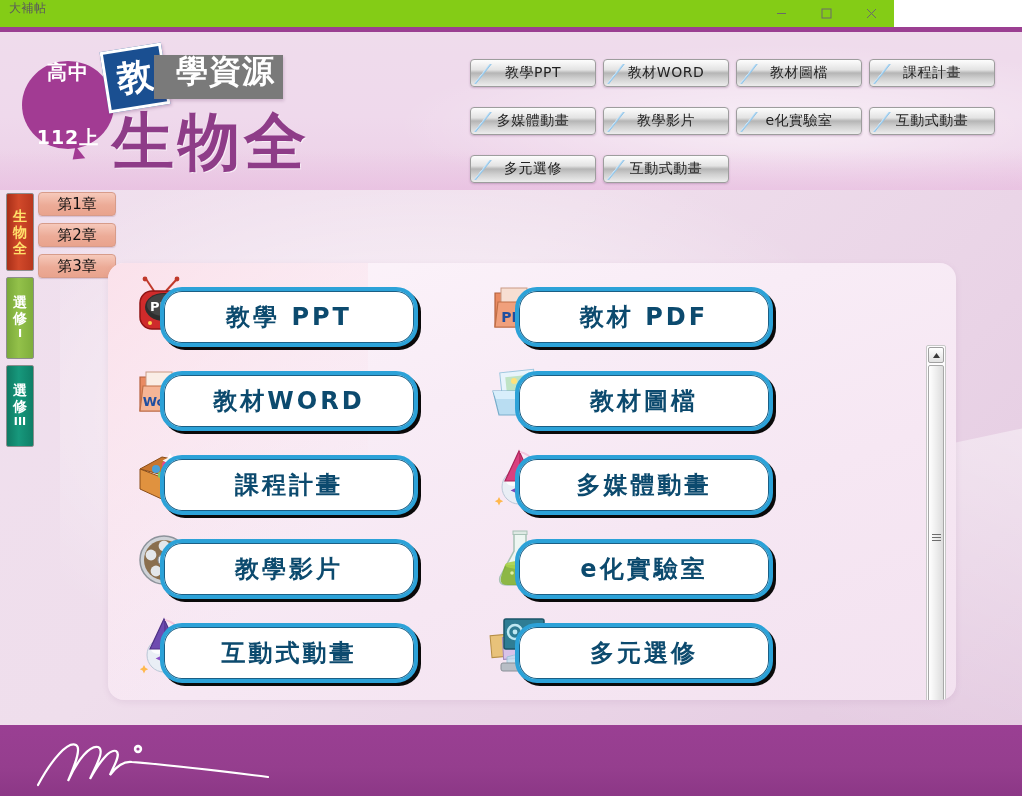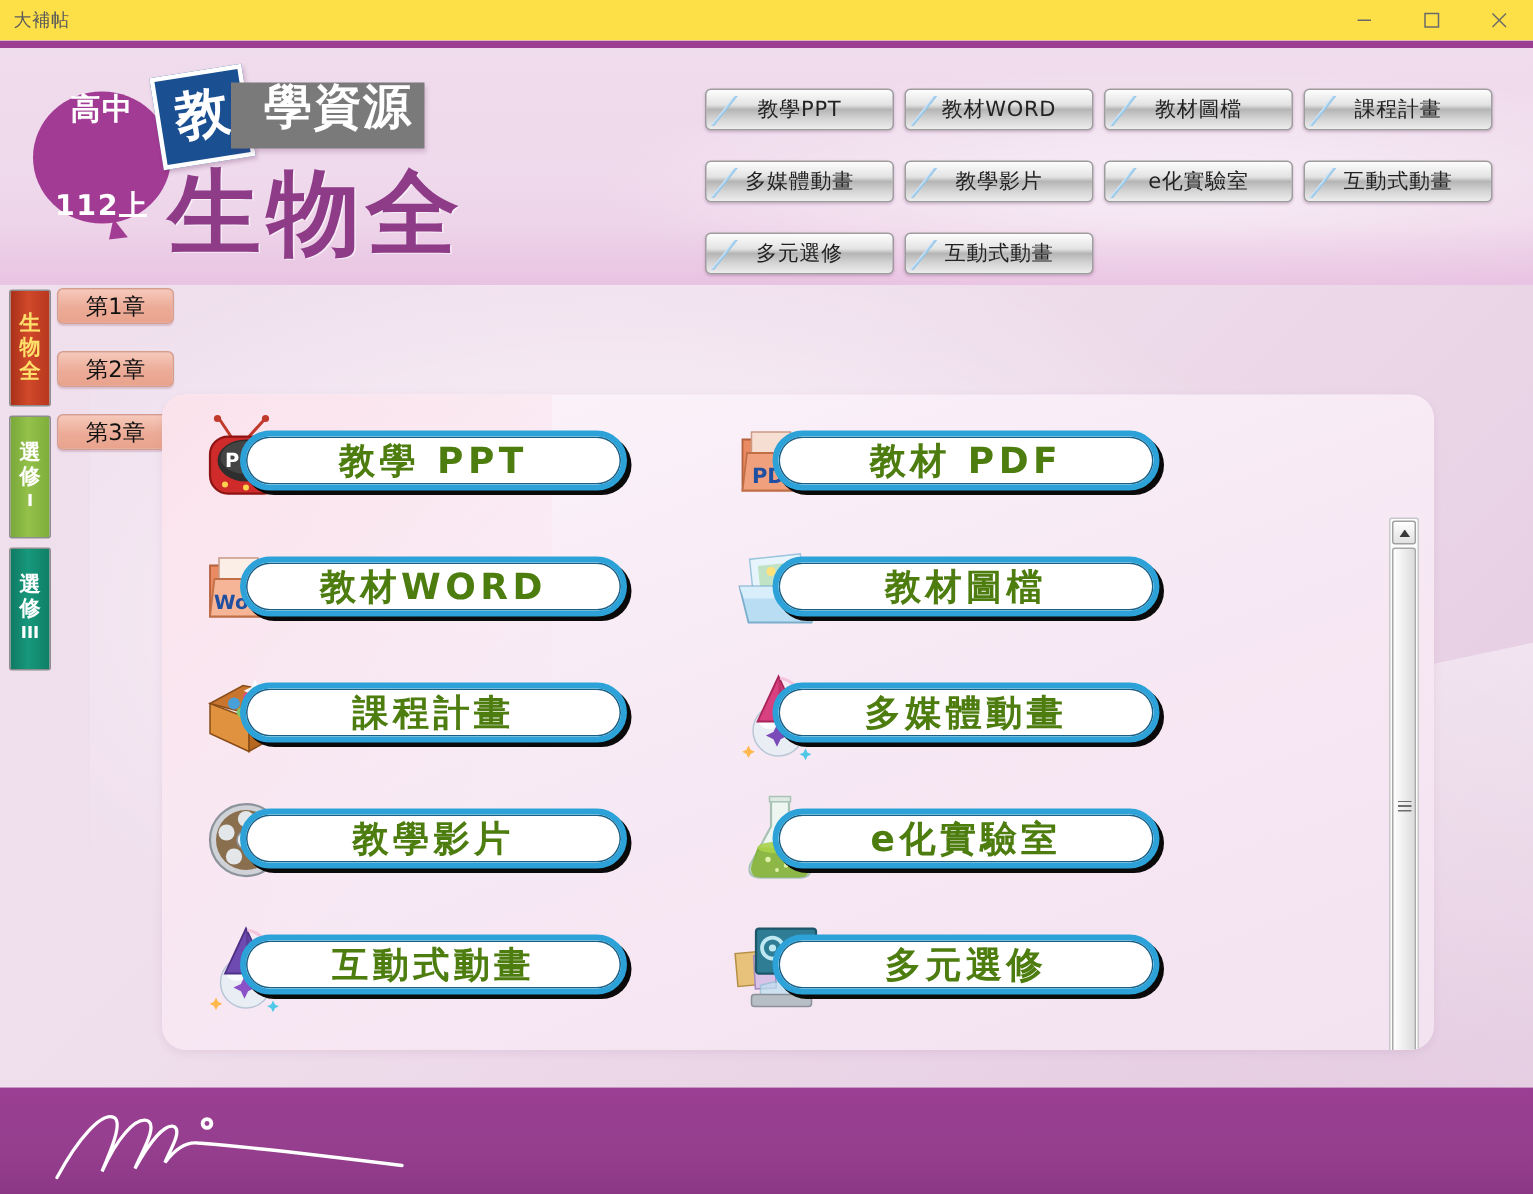--- a/index.html
+++ b/index.html
@@ -6,23 +6,23 @@
   html, body {
     width: 1022px; height: 796px;
     font-family: "DejaVu Sans", "Liberation Sans", sans-serif;
     overflow: hidden;
     background: #ffffff;
   }
   #app { position: relative; width: 1022px; height: 796px; }
 
   
   .titlebar {
-    position: absolute; left: 0; top: 0; width: 1022px; height: 27px;
-    background: #fde047;
-    display: flex; align-items: center;
+    position: absolute; left: 0; top: 0; width: 894px; height: 27px;
+    background: #84cc16;
+    display: flex; 
   }
   .titlebar-text {
     margin-left: 9px; font-size: 12px; color: #5b5b5b; letter-spacing: .5px;
   }
   .win-ctrls { position: absolute; right: 0; top: 0; height: 27px; display: flex; }
   .win-btn {
     width: 45px; height: 27px; display: flex; align-items: center; justify-content: center;
     color: #6a6a6a;
   }
   .win-btn svg { display: block; }
@@ -128,21 +128,21 @@
   }
   .sidetab.bio { background:linear-gradient(90deg,#a82f18 0%, #d1492a 45%, #b8371e 100%); height:78px; color:#ffe06a; }
   .sidetab.s1  { background:linear-gradient(90deg,#7aa83a 0%, #93c14a 45%, #7fae3c 100%); height:82px; margin-top:6px; }
   .sidetab.s3  { background:linear-gradient(90deg,#0f7a63 0%, #17987c 45%, #0f7f67 100%); height:82px; margin-top:6px; }
   .sidetab .ch { display:block; }
   .sidetab .rn { font-size:11px; letter-spacing:0; }
 
   
   .chapters{ position:absolute; left:38px; top:2px; width:80px; }
   .chapbtn{
-    width:78px; height:24px; margin-bottom:18px; border-radius:4px;
+    width:78px; height:24px; margin-bottom:7px; border-radius:4px;
     background:linear-gradient(180deg,#f6c9bb 0%, #ecab97 55%, #e9a38d 100%);
     border:1px solid #d79c8a;
     display:flex; align-items:center; justify-content:center;
     font-size:15px; color:#111; cursor:pointer;
     box-shadow:0 1px 1px rgba(140,90,120,.25);
   }
 
   
   .panel{
     position:absolute; left:108px; top:73px; width:848px; height:437px;
@@ -155,27 +155,27 @@
     position:absolute; left:0; top:0; width:260px; height:437px;
     background:linear-gradient(135deg, rgba(250,222,232,.85) 0%, rgba(250,232,242,0) 70%);
   }
 
   .grid{
     position:absolute; left:24px; top:12px; width:720px;
     display:grid; grid-template-columns:330px 330px; gap:16px 25px;
   }
   .item{ position:relative; height:68px; }
   .ibtn{
-    position:absolute; left:28px; top:12px; width:258px; height:40px;
+    position:absolute; left:28px; top:12px; width:258px; height:60px;
     border-radius:22px;
     background:#ffffff;
     border:4px solid #2ca2d8;
     box-shadow:3px 3px 0 #0a0a0a, 0 0 0 1px #1b5f85 inset;
     display:flex; align-items:center; justify-content:center;
-    font-size:24px; font-weight:bold; color:#4d7c0f; letter-spacing:3px;
+    font-size:24px; font-weight:bold; color:#0c4a6e; letter-spacing:3px;
     cursor:pointer; white-space:nowrap;
   }
   .ico{ position:absolute; left:0; top:0; width:66px; height:66px; }
 
   
   .sbar{
     position:absolute; right:10px; top:82px; width:20px; height:420px;
     background:#fdfcfd; border:1px solid #c8c8c8; border-radius:2px;
   }
   .sb-arrow{

